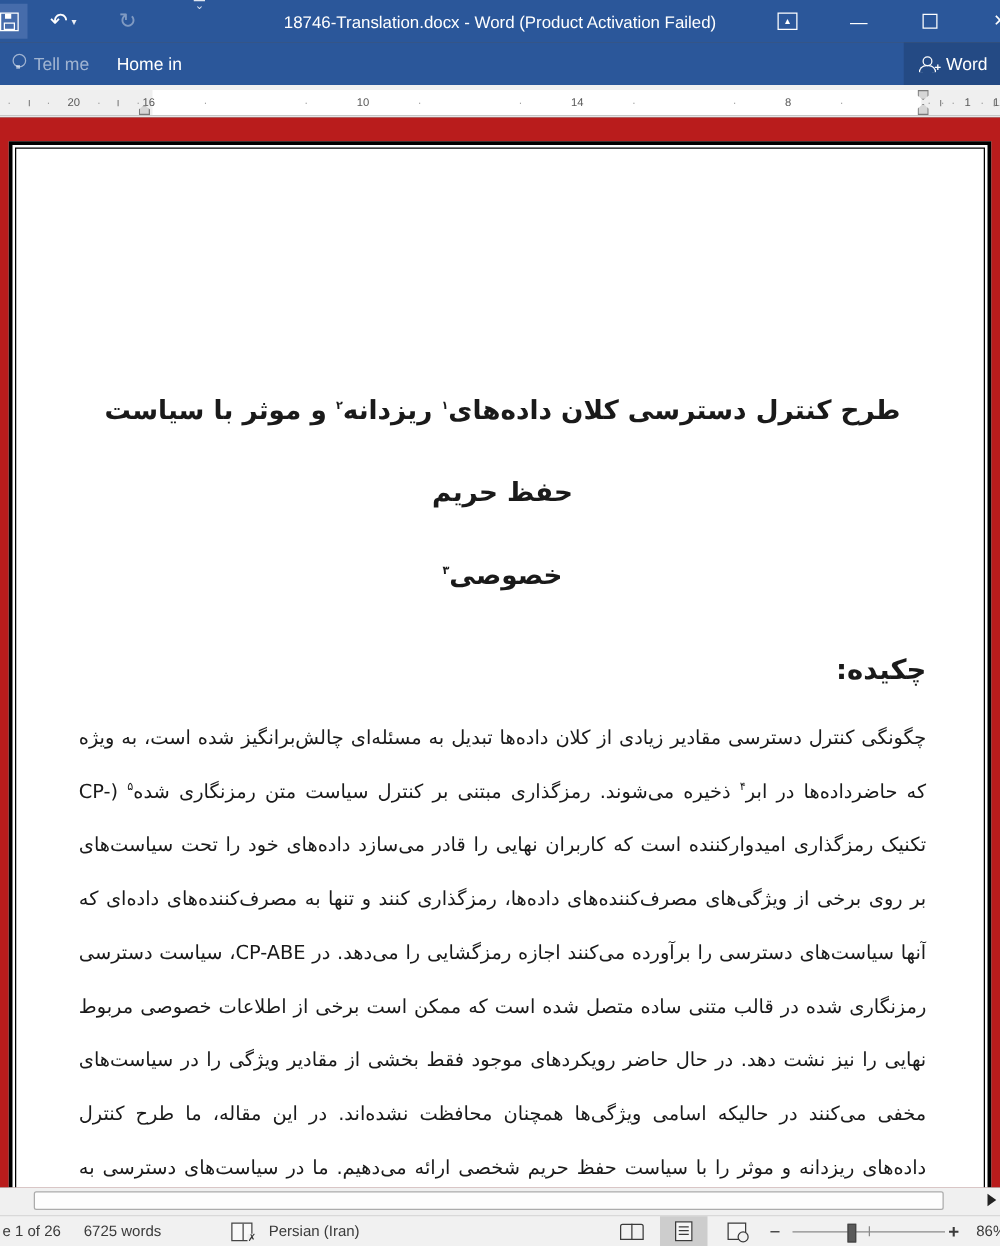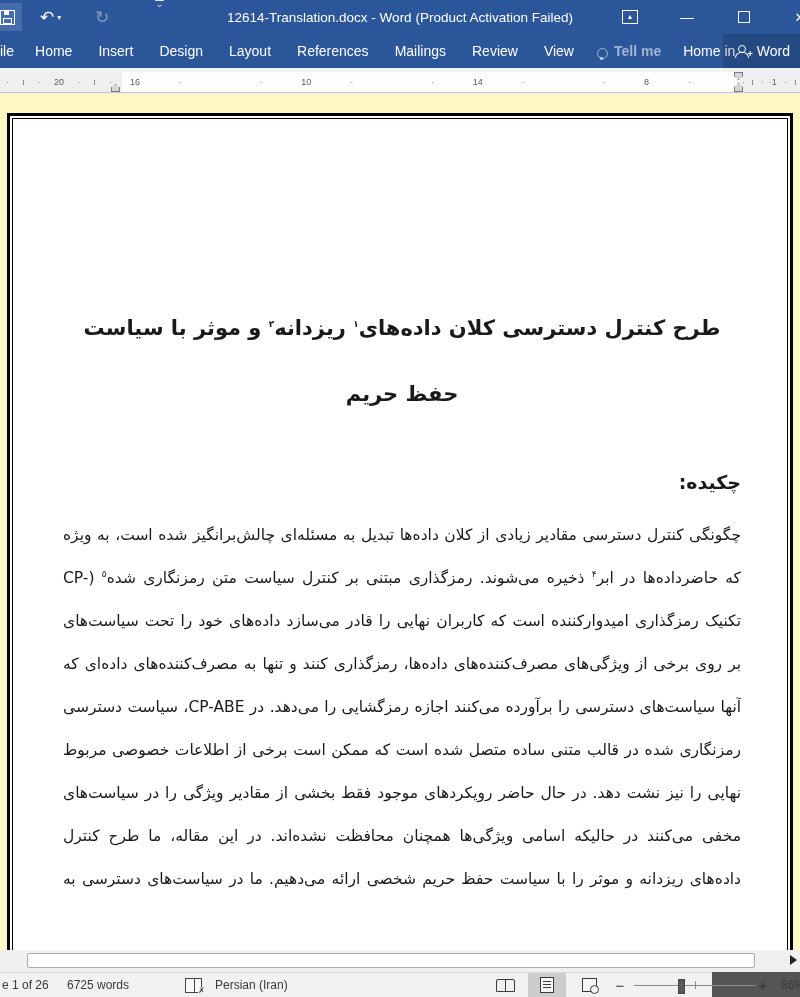--- a/index.html
+++ b/index.html
@@ -29,66 +29,66 @@
   .rd-box{width:14px;height:12px;border:1px solid #fff;display:flex;align-items:center;justify-content:center;font-size:8px;line-height:8px;}
   .btn-min{left:670px;font-size:14px;}
   .btn-max{left:727px;}
   .max-box{width:10px;height:10px;border:1px solid #fff;}
   .btn-close{left:783px;font-size:13px;}
   
   .tabbar{position:absolute;left:0;top:34px;width:800px;height:34px;background:#2b579a;
           display:flex;align-items:center;color:#fff;font-size:14px;}
   .tab{padding:0 13px;height:34px;display:flex;align-items:center;cursor:default;white-space:nowrap;}
   .tab-file{padding:0 8px 0 0;}
-  .tellme{display:flex;align-items:flex-end;color:rgba(255,255,255,.55);padding:0 10px;font-weight:bold;}
+  .tellme{display:flex;align-items:flex-start;color:rgba(255,255,255,.55);padding:0 10px;}
   .bulb{width:9px;height:9px;border:1.2px solid rgba(255,255,255,.55);border-radius:50%;position:relative;margin-right:6px;}
   .bulb:after{content:"";position:absolute;left:2.2px;top:8px;width:2.5px;height:3px;background:rgba(255,255,255,.55);}
   .signin{padding:0 12px;white-space:nowrap;}
   .share{position:absolute;right:0;top:0;height:34px;background:rgba(0,0,0,.14);display:flex;
          align-items:center;padding:0 10px 0 12px;}
   .person{width:16px;height:13px;position:relative;margin-right:6px;}
   .person .head{position:absolute;left:3px;top:0;width:6px;height:6px;border:1.3px solid #fff;border-radius:50%;}
   .person .shoulders{position:absolute;left:0;bottom:0;width:12px;height:5px;border:1.3px solid #fff;border-bottom:none;border-radius:6px 6px 0 0;}
   .person .plus{position:absolute;right:-2px;bottom:-1px;color:#fff;font-size:9px;font-weight:bold;}
   
   .ruler-wrap{position:absolute;left:0;top:68px;width:800px;height:26px;background:#f1f1f1;}
   .ruler{position:absolute;left:0;top:4px;width:800px;height:20px;background:#efefef;border-bottom:1px solid #c6c6c6;}
   .ruler .band{position:absolute;left:122px;right:63px;top:0;bottom:0;background:#fff;}
   .rzone{position:absolute;top:0;bottom:0;display:flex;align-items:center;justify-content:space-between;}
   .rz-left{left:6px;width:106px;}
-  .rz-main{left:130px;right:72px;gap:39px;}
+  .rz-main{left:114px;right:72px;gap:39px;}
   .rz-right{right:4px;width:54px;}
   .r-num{font-size:9px;color:#595959;}
   .r-dot{font-size:8px;color:#7a7a7a;}
   .r-tick{width:1px;height:5px;background:#8a8a8a;}
   .marker{position:absolute;background:#d6d6d6;border:1px solid #7a7a7a;box-sizing:border-box;}
   .m-left{left:111px;bottom:0;width:9px;height:8px;clip-path:polygon(0 100%,0 45%,50% 0,100% 45%,100% 100%);}
   .m-right-top{right:57px;top:0;width:9px;height:8px;clip-path:polygon(0 0,100% 0,100% 55%,50% 100%,0 55%);}
   .m-right-bot{right:57px;bottom:0;width:9px;height:9px;clip-path:polygon(50% 0,100% 45%,100% 100%,0 100%,0 45%);}
   
-  .docarea{position:absolute;left:0;top:94px;width:800px;height:856px;background:#fef9c3;overflow:hidden;}
+  .docarea{position:absolute;left:0;top:94px;width:800px;height:856px;background:#b91c1c;overflow:hidden;}
   .page{position:absolute;left:7px;top:19px;width:786px;height:900px;background:#fff;
         border:3px solid #000;box-sizing:border-box;}
   .page-inner{position:absolute;left:2px;top:2px;right:2px;bottom:-3px;border:1px solid #000;
               padding:0 46px 0 50px;box-sizing:border-box;overflow:hidden;}
   .fa{font-family:"DejaVu Sans",sans-serif;direction:rtl;color:#1a1a1a;}
   .doc-title{margin-top:176px;font-size:21px;font-weight:bold;line-height:66px;text-align:center;}
-  .abstract-h{margin-top:43px;font-size:19px;font-weight:bold;text-align:right;line-height:24px;}
+  .abstract-h{margin-top:32px;font-size:22px;font-weight:bold;text-align:right;line-height:24px;}
   .body-text{margin-top:20px;}
   .line{font-size:15.5px;line-height:43px;height:43px;text-align:justify;text-align-last:justify;
         white-space:normal;overflow:hidden;}
   sup{font-size:9px;line-height:0;}
   
   .hscroll{position:absolute;left:0;top:950px;width:800px;height:22px;background:#f0f0f0;}
   .hthumb{position:absolute;left:27px;top:3px;width:728px;height:15px;background:#fdfdfd;
           border:1px solid #ababab;border-radius:2px;box-sizing:border-box;}
   .harrow{position:absolute;right:3px;top:5px;width:0;height:0;border-left:7px solid #222;
           border-top:5px solid transparent;border-bottom:5px solid transparent;}
   
-  .statusbar{position:absolute;left:0;top:972px;width:712px;height:25px;background:#f1f1f1;
+  .statusbar{position:absolute;left:0;top:972px;width:800px;height:25px;background:#f1f1f1;
              border-top:1px solid #d9d9d9;box-sizing:border-box;color:#3a3a3a;font-size:12px;}
   .sb-item{position:absolute;top:0;height:24px;display:flex;align-items:center;white-space:nowrap;}
   .sb-page{left:2px;}
   .sb-words{left:67px;}
   .sb-proof{left:185px;}
   .proof-book{width:15px;height:13px;border:1.2px solid #444;position:relative;background:#f9f9f9;}
   .proof-book:before{content:"";position:absolute;left:50%;top:0;bottom:0;width:1px;background:#444;}
   .proof-book .px{position:absolute;right:-4px;bottom:-3px;font-size:8px;font-weight:bold;color:#333;background:#f1f1f1;line-height:8px;}
   .sb-lang{left:215px;}
   .viewbtn{position:absolute;top:0;width:38px;height:24px;display:flex;align-items:center;justify-content:center;}
@@ -121,47 +121,36 @@
       <span class="undo-g">↶</span>
       <span class="caret">▾</span>
     </div>
     <div class="qat redo-wrap">
       <span class="undo-g">↻</span>
     </div>
     <div class="qat qat-more">
       <span class="bar"></span>
       <span class="chev">⌄</span>
     </div>
-    <div class="win-title">12614-Translation.docx - Word (Product Activation Failed)</div>
+    <div class="win-title">18746-Translation.docx - Word (Product Activation Failed)</div>
     <div class="winbtn ribbon-disp">
       <span class="rd-box">▴</span>
     </div>
     <div class="winbtn btn-min">
       <span>—</span>
     </div>
     <div class="winbtn btn-max">
       <span class="max-box"></span>
     </div>
     <div class="winbtn btn-close">
       <span>✕</span>
     </div>
   </div>
 
   <div class="tabbar">
-    <div id="tabs-holder" style="display:flex;align-items:center;height:34px;">
-        <div class="tab tab-file">ile</div>
-        <div class="tab">Home</div>
-        <div class="tab">Insert</div>
-        <div class="tab">Design</div>
-        <div class="tab">Layout</div>
-        <div class="tab">References</div>
-        <div class="tab">Mailings</div>
-        <div class="tab">Review</div>
-        <div class="tab">View</div>
-      </div>
     <div class="tellme">
       <span class="bulb"></span>
       <span>Tell me</span>
     </div>
     <div class="tab signin">
       <span>Home in</span>
     </div>
     <div class="share">
       <span class="person">
         <span class="head"></span>
@@ -261,20 +250,21 @@
       <div class="marker m-right-top"></div>
       <div class="marker m-right-bot"></div>
     </div>
   </div>
 
   <div class="docarea">
     <div class="page">
       <div class="page-inner">
         <div class="fa doc-title" id="doc-title">
             <div><span>طرح کنترل دسترسی کلان داده‌های</span><sup>۱</sup><span> ریزدانه</span><sup>۲</sup><span> و موثر با سیاست حفظ حریم</span></div>
+            <div><span>خصوصی</span><sup>۳</sup></div>
           </div>
         <div class="fa abstract-h">چکیده:</div>
         <div class="fa body-text" id="body-text">
             <div class="line"><span>چگونگی کنترل دسترسی مقادیر زیادی از کلان داده‌ها تبدیل به مسئله‌ای چالش‌برانگیز شده است، به ویژه هنگامی</span></div>
             <div class="line"><span>که حاضر‌داده‌ها در ابر</span><sup>۴</sup><span> ذخیره می‌شوند. رمزگذاری مبتنی بر کنترل سیاست متن رمزنگاری شده</span><sup>۵</sup><span> (CP-ABE) یک</span></div>
             <div class="line"><span>تکنیک رمزگذاری امیدوارکننده است که کاربران نهایی را قادر می‌سازد داده‌های خود را تحت سیاست‌های تعریف شده</span></div>
             <div class="line"><span>بر روی برخی از ویژگی‌های مصرف‌کننده‌های داده‌ها، رمزگذاری کنند و تنها به مصرف‌کننده‌های داده‌ای که ویژگی‌های</span></div>
             <div class="line"><span>آنها سیاست‌های دسترسی را برآورده می‌کنند اجازه رمزگشایی را می‌دهد. در CP-ABE، سیاست دسترسی به متن</span></div>
             <div class="line"><span>رمزنگاری شده در قالب متنی ساده متصل شده است که ممکن است برخی از اطلاعات خصوصی مربوط به کاربران</span></div>
             <div class="line"><span>نهایی را نیز نشت دهد. در حال حاضر رویکردهای موجود فقط بخشی از مقادیر ویژگی را در سیاست‌های دسترسی</span></div>

